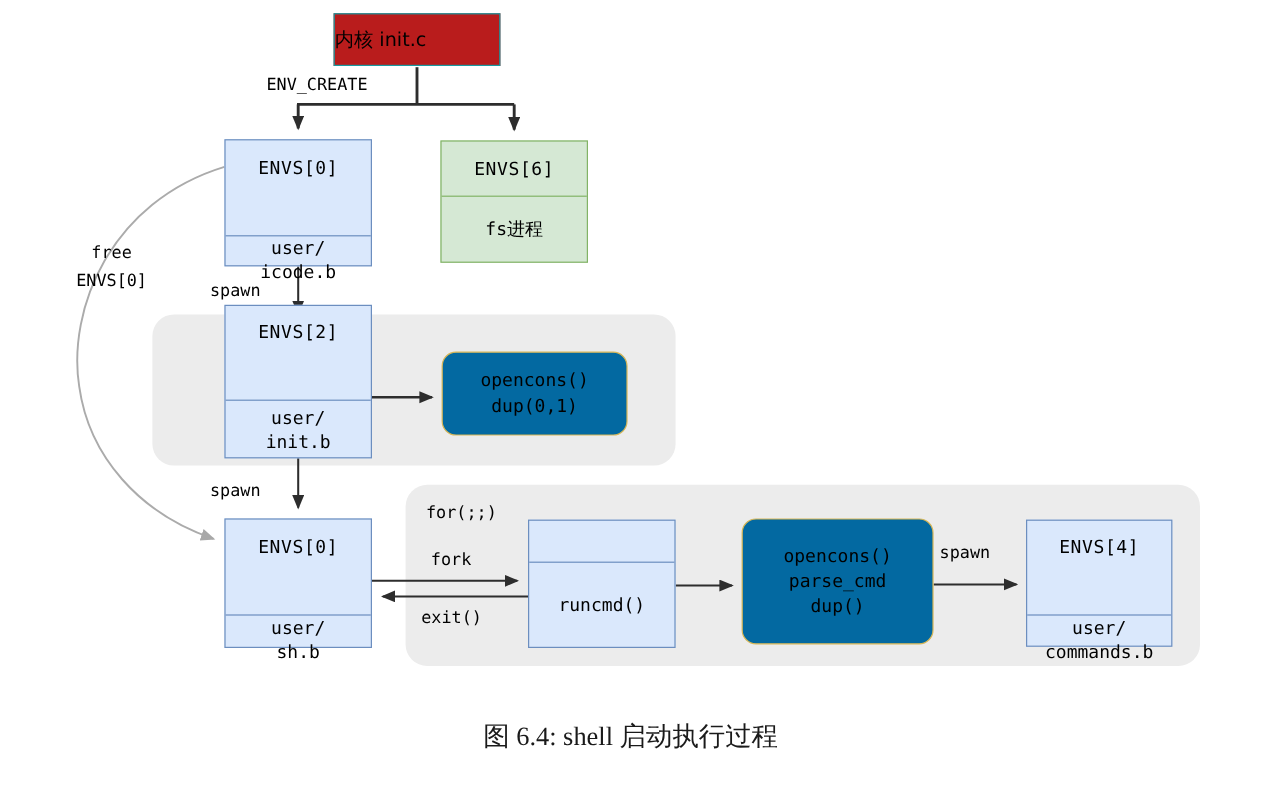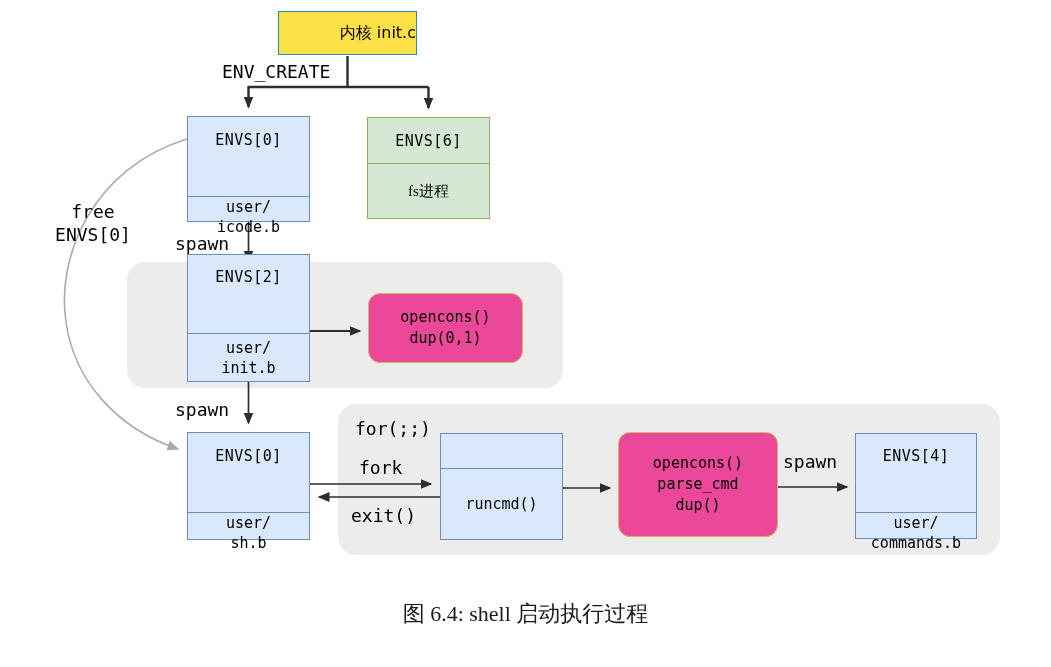--- a/index.html
+++ b/index.html
@@ -21,36 +21,36 @@
     flex:0 0 auto;display:flex;align-items:center;justify-content:center;
     font-size:15px;letter-spacing:0.5px;
   }
   .proc-box .bod{
     flex:1 1 auto;display:flex;align-items:center;justify-content:center;
     border-top:1px solid;white-space:pre-line;font-size:15px;line-height:20px;
   }
   .blue{background:#dae8fc;border-color:#6c8ebf;}
   .blue .bod{border-top-color:#6c8ebf;margin-top:34px;}
   .green{background:#d5e8d4;border-color:#82b366;}
-  .green .bod{border-top-color:#82b366;font-family:Liberation Serif, serif;}
+  .green .bod{border-top-color:#82b366;}
 
   .kernel-box{
-    position:absolute;z-index:3;background:#fde047;border:1.5px solid #189aa1;
-    display:flex;align-items:center;justify-content:flex-end;
+    position:absolute;z-index:3;background:#b91c1c;border:1.5px solid #189aa1;
+    display:flex;align-items:center;justify-content:flex-start;
     font-size:16px;box-sizing:border-box;
     font-family:"DejaVu Sans","DejaVu Sans Mono",monospace;
   }
   .callout{
-    position:absolute;z-index:3;background:#ec4899;border:1.5px solid #d6b656;
+    position:absolute;z-index:3;background:#0369a1;border:1.5px solid #d6b656;
     border-radius:12px;display:flex;align-items:center;justify-content:center;
     text-align:center;white-space:pre-line;font-size:15px;line-height:21px;
     box-sizing:border-box;
   }
   .lbl{
-    position:absolute;z-index:4;font-size:18px;white-space:pre-line;line-height:23px;
+    position:absolute;z-index:4;font-size:14px;white-space:pre-line;line-height:23px;
   }
   .lbl.center{text-align:center;}
   .caption{
     position:absolute;left:0;right:0;top:599px;text-align:center;z-index:4;
     font-family:"Liberation Serif","DejaVu Serif",serif;font-size:22px;color:#1a1a1a;
   }
 </style>
 </head>
 <body>
 

